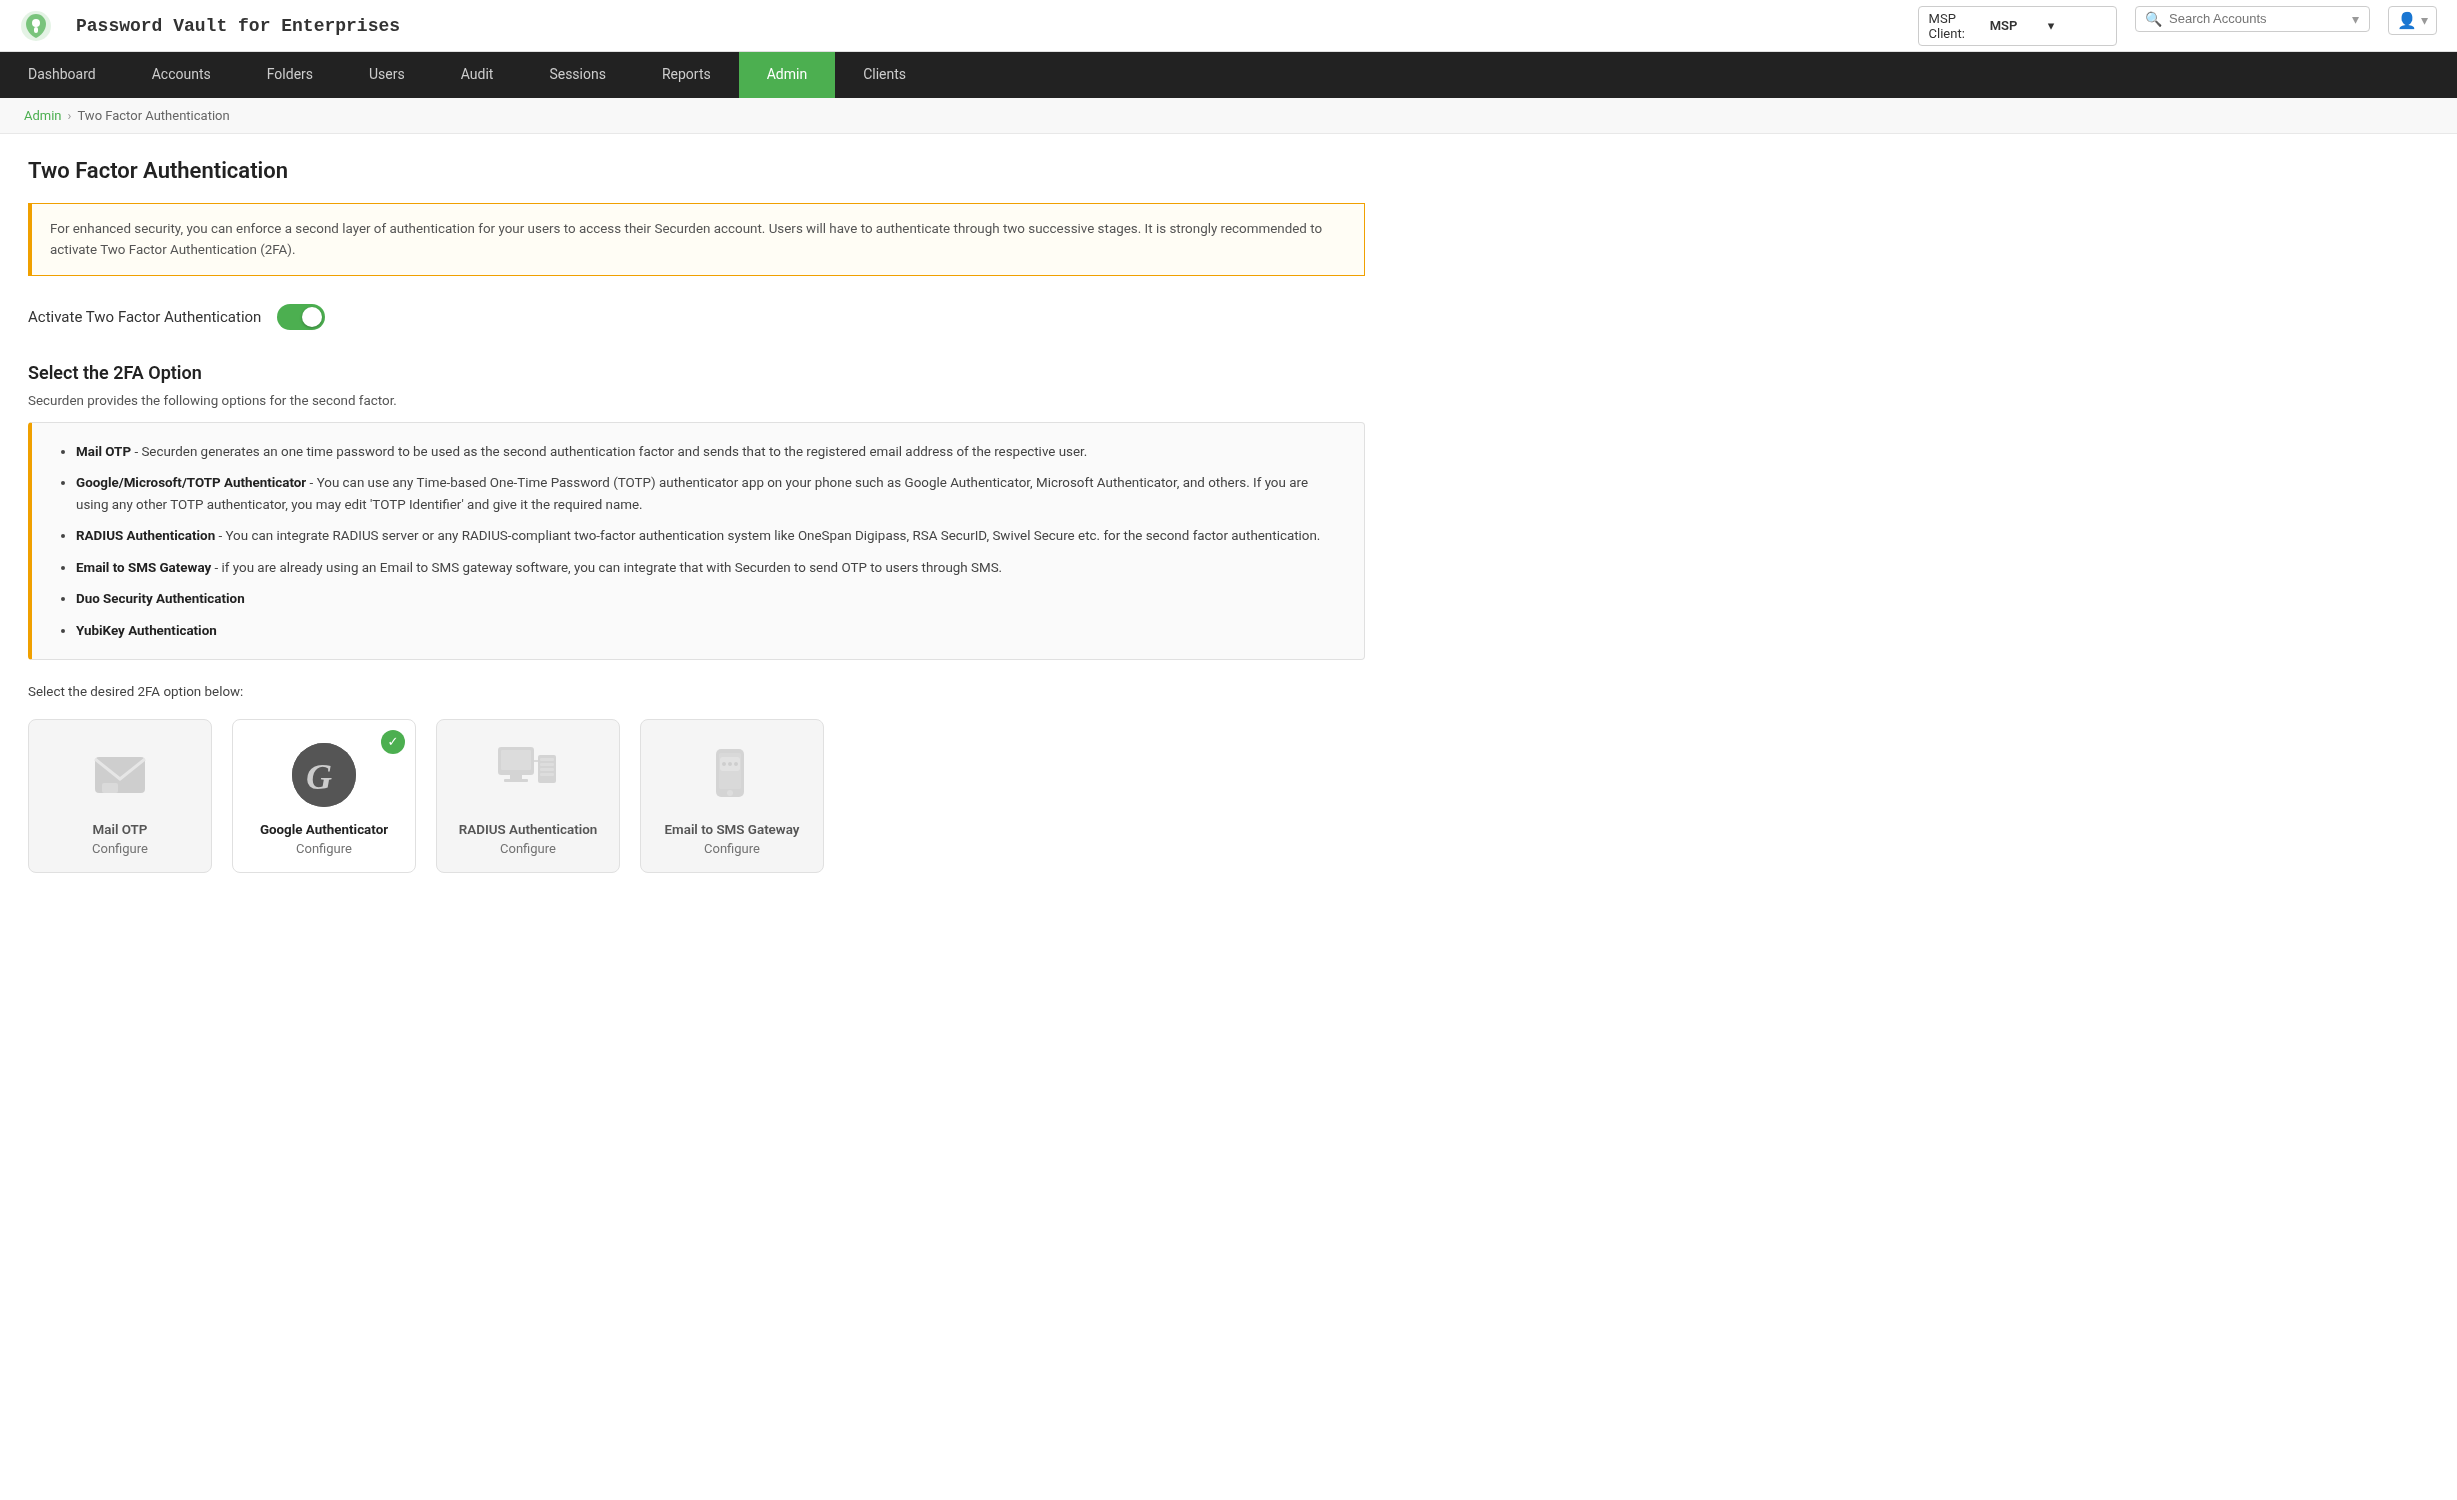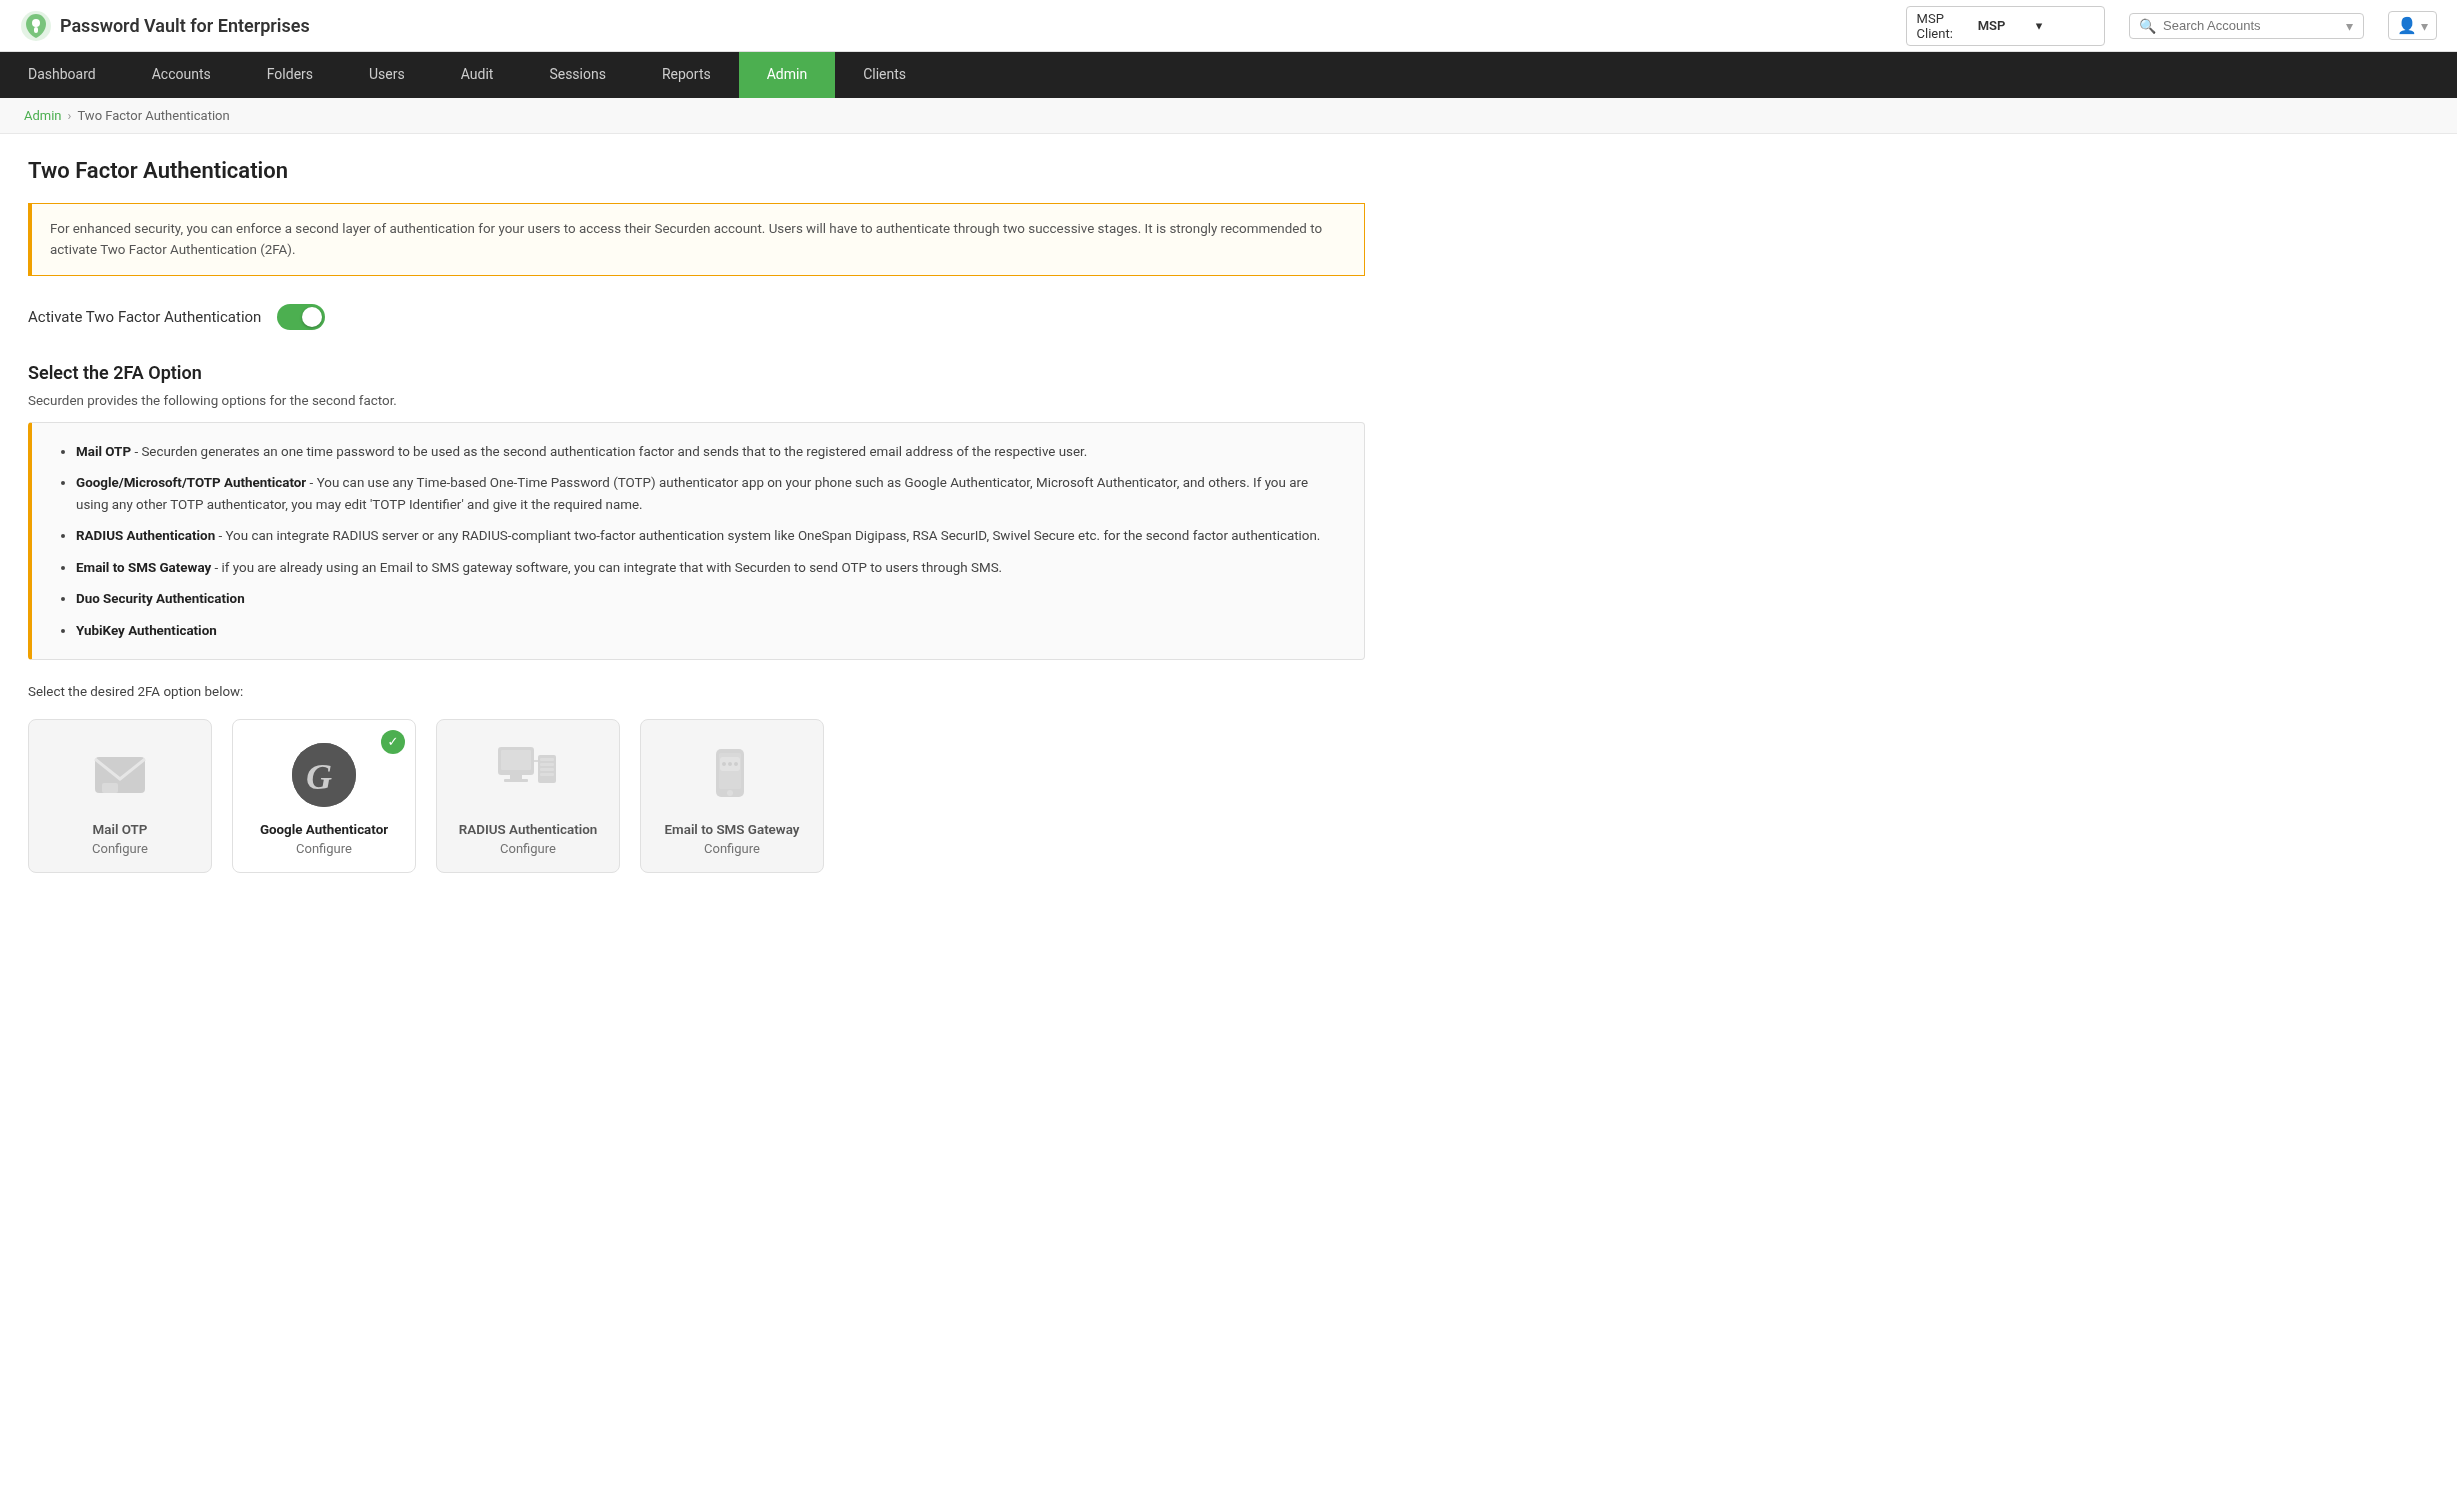--- a/index.html
+++ b/index.html
@@ -10,36 +10,37 @@
       display: flex;
       align-items: center;
       padding: 0 20px;
       height: 52px;
       background: #fff;
       border-bottom: 1px solid #e0e0e0;
     }
     .logo-area {
       display: flex;
       align-items: center;
-      gap: 8px;
+      gap: 24px;
       flex: 1;
+      font-family: Liberation Mono, monospace;
     }
     .logo-icon {
       width: 32px;
       height: 32px;
     }
     .logo-title {
       font-size: 18px;
       font-weight: 600;
       color: #333;
     }
     .header-right {
       display: flex;
-      align-items: center;
-      gap: 24px;
+      align-items: flex-start;
+      gap: 18px;
     }
     .msp-selector {
       display: flex;
       align-items: center;
       border: 1px solid #ccc;
       border-radius: 4px;
       padding: 4px 10px;
       font-size: 13px;
       color: #333;
       background: #fff;

